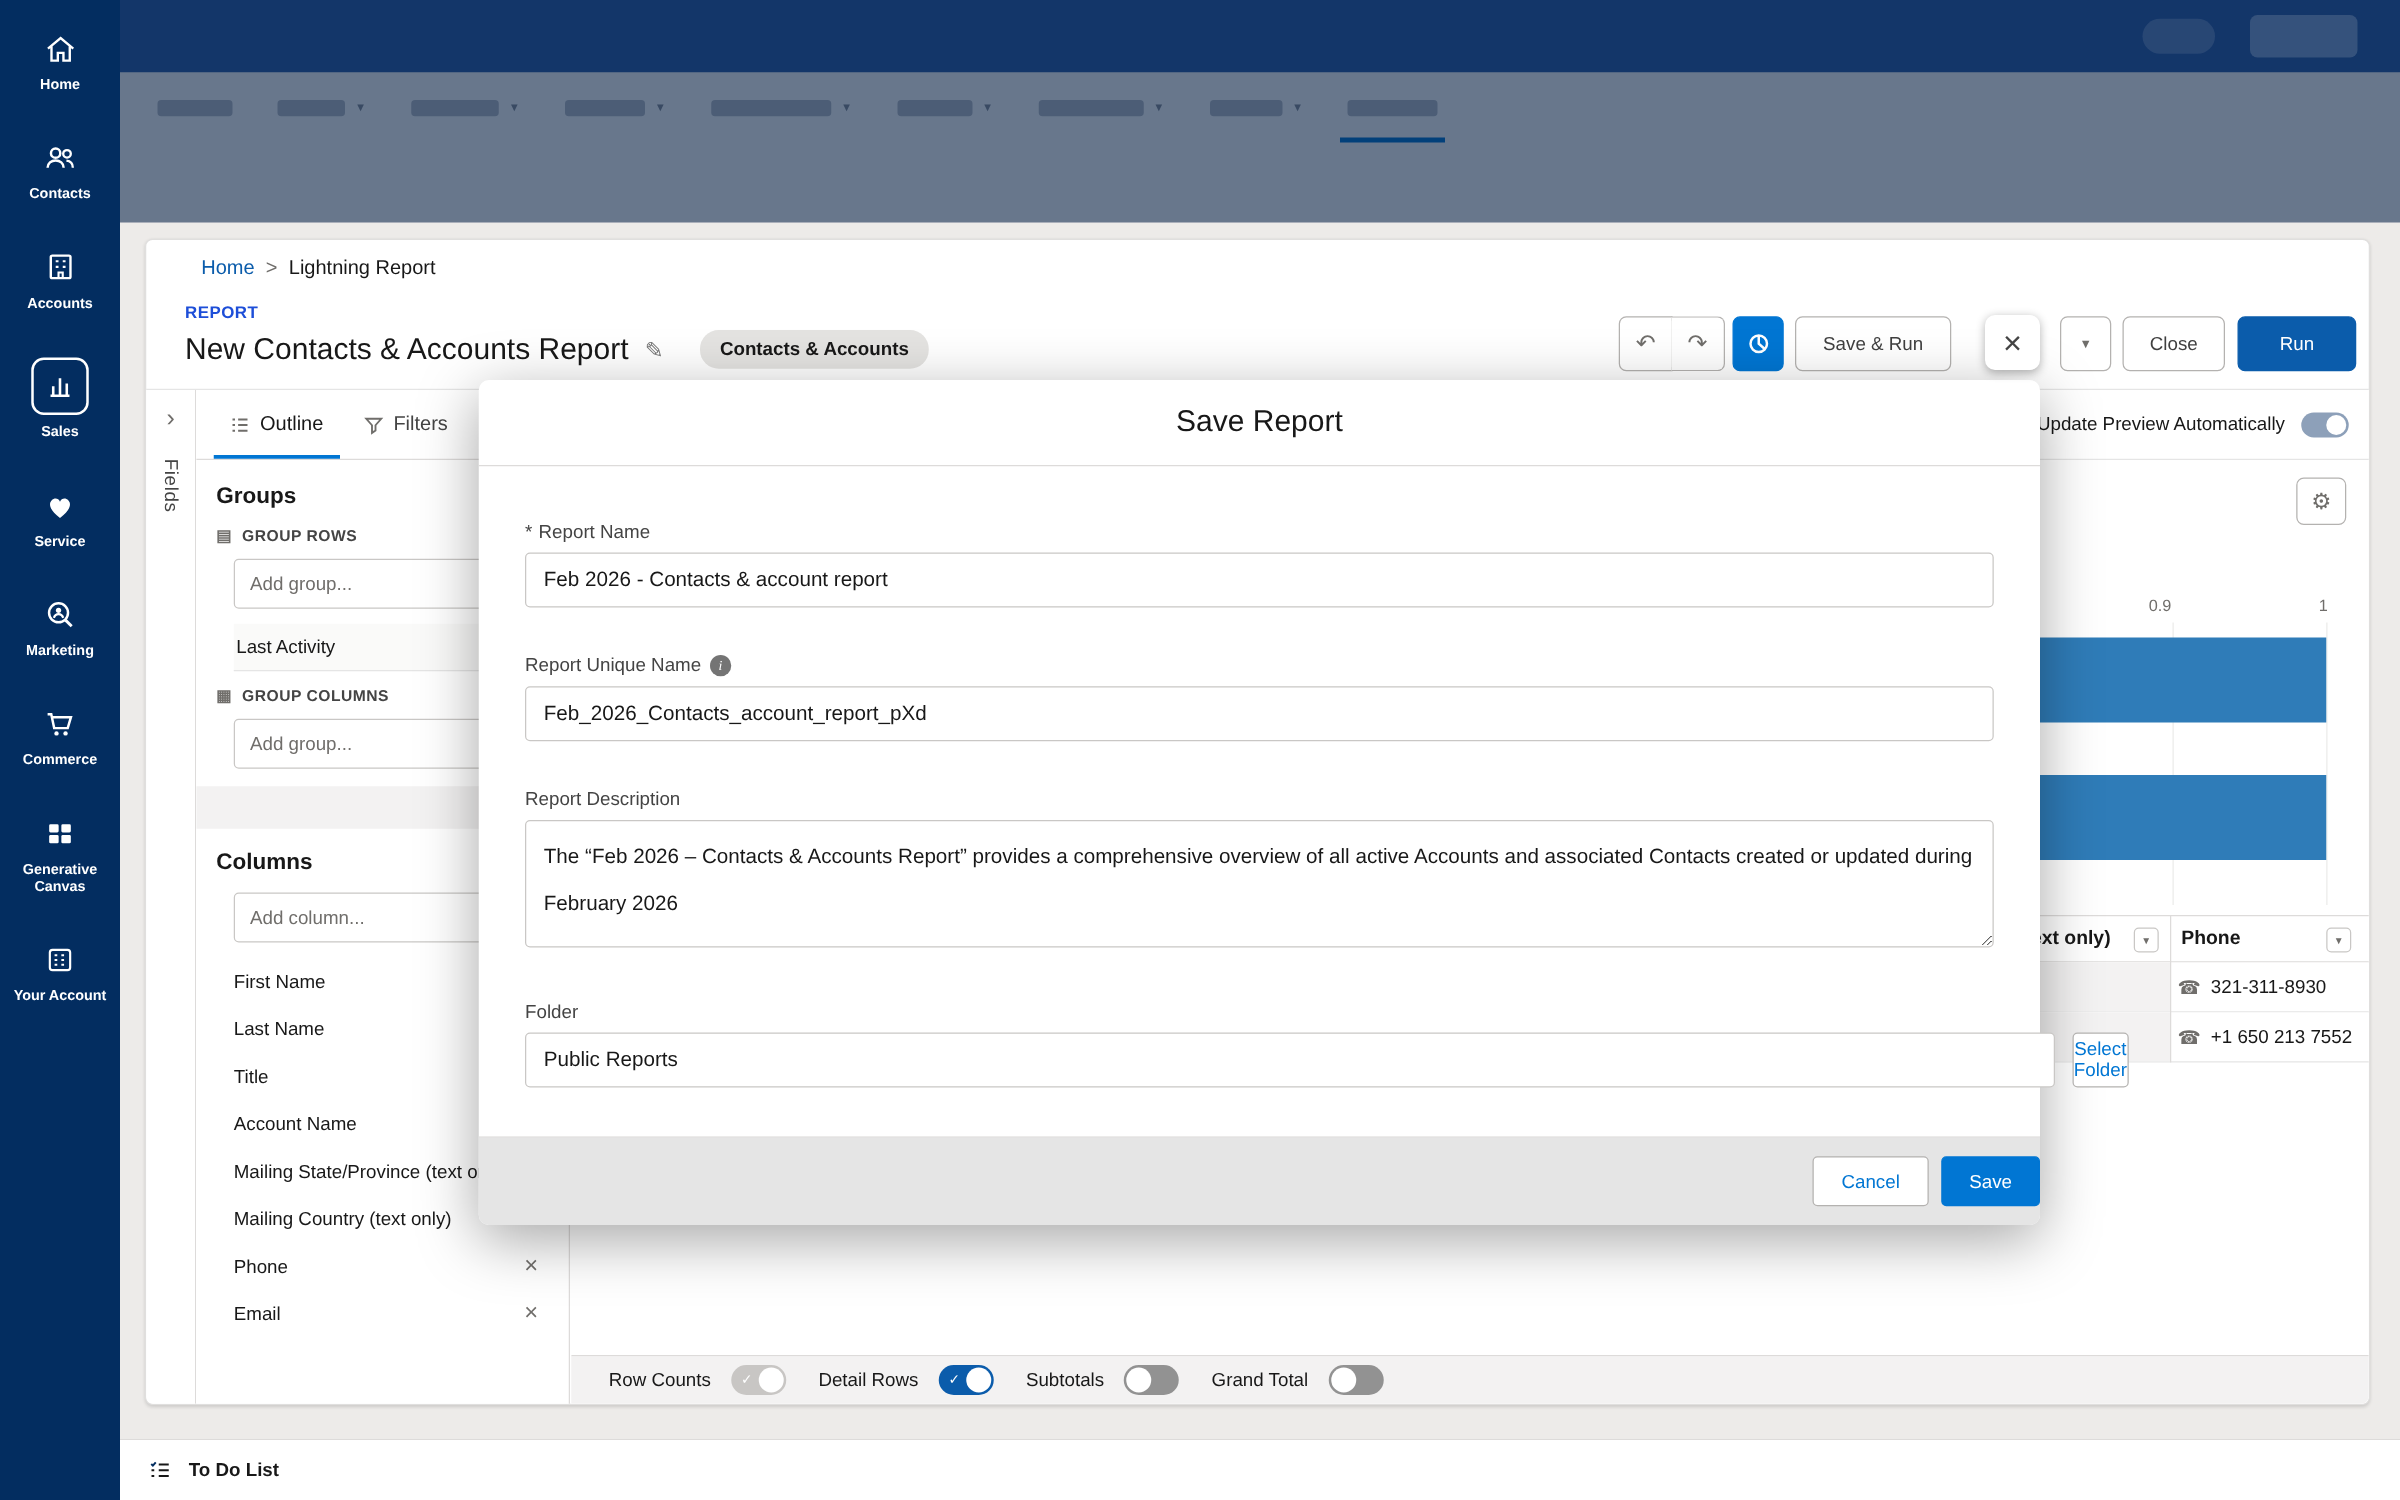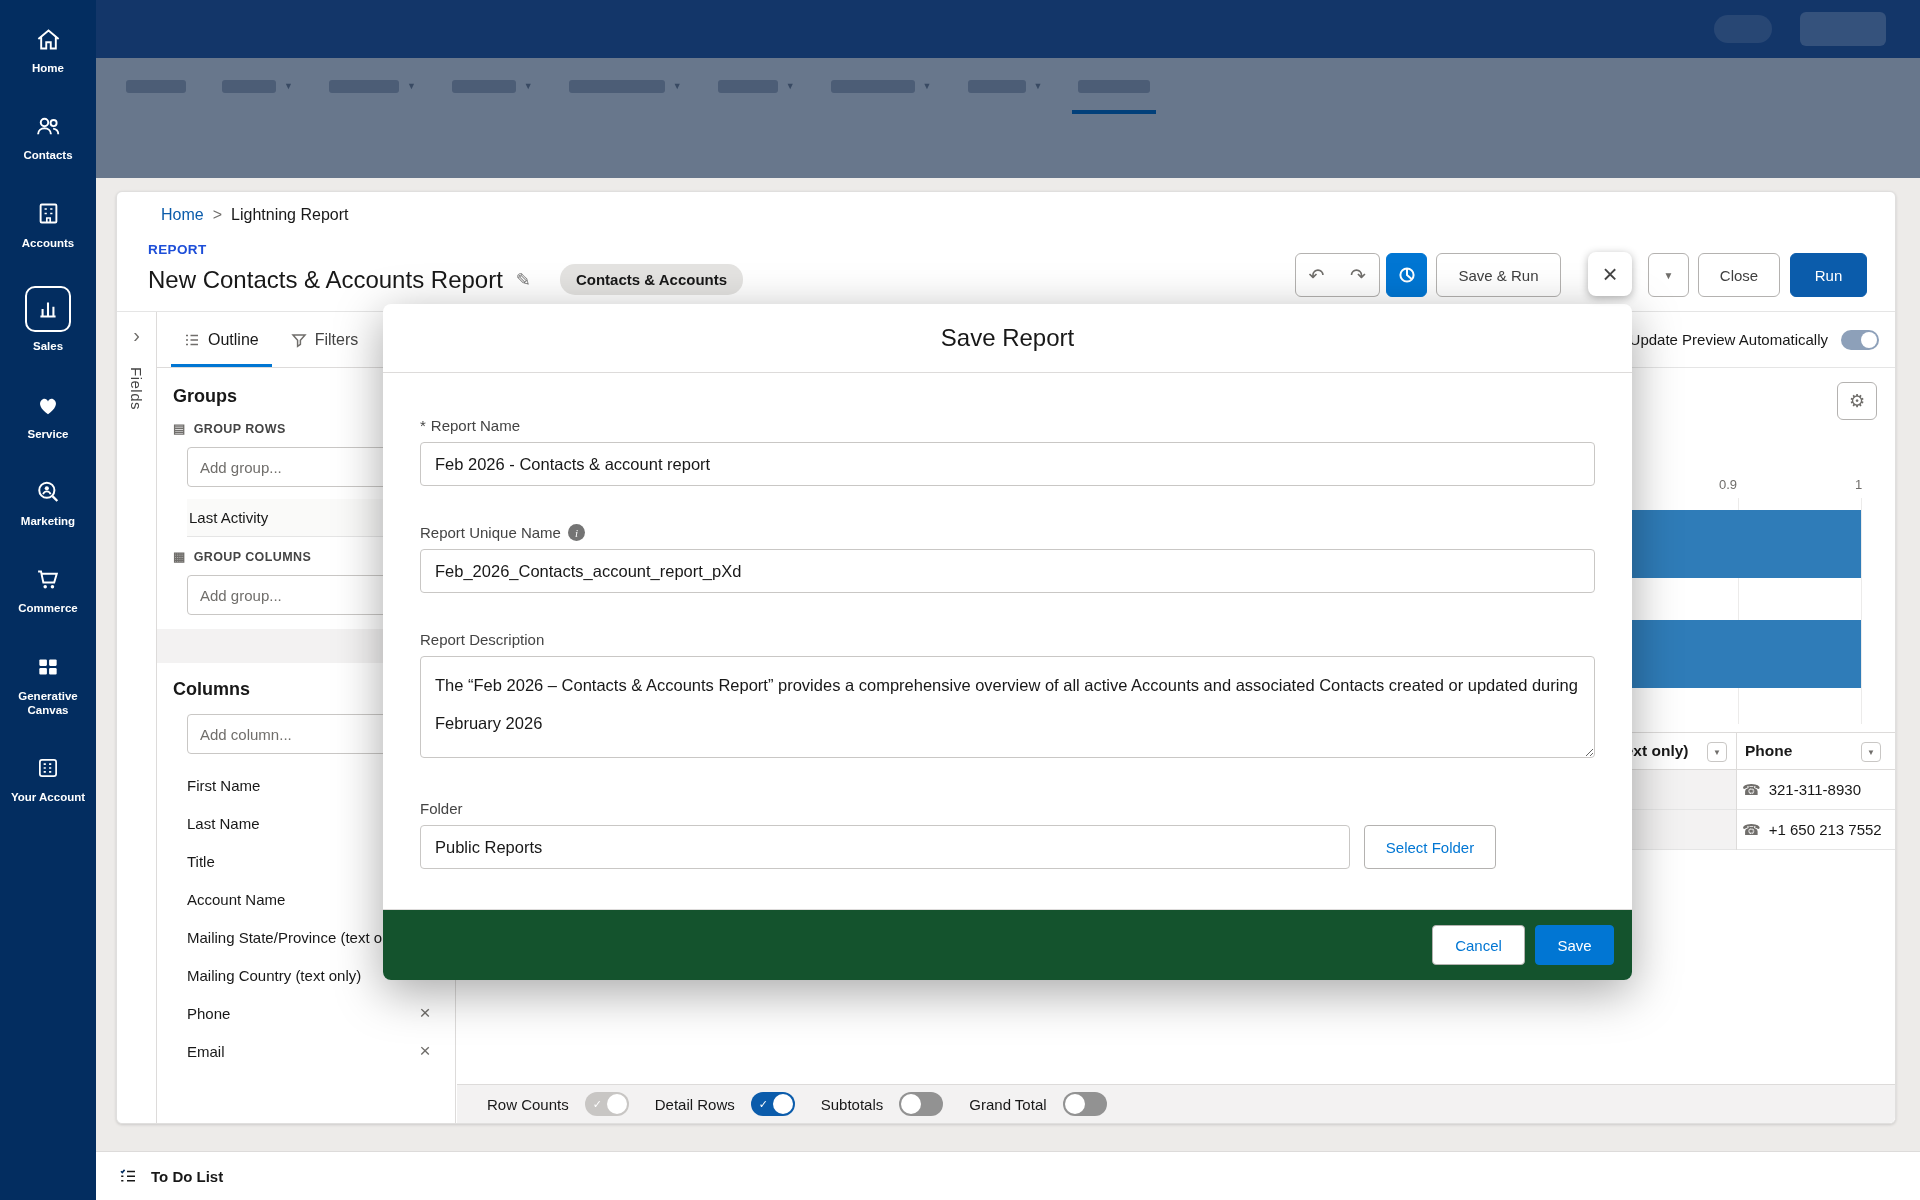--- a/index.html
+++ b/index.html
@@ -47,21 +47,21 @@
   .badge{margin-left:16px;background:#E4E3E1;border-radius:15px;padding:7px 16px;font-size:15px;font-weight:700;color:#181818;}
   .btn-row{position:absolute;top:61px;left:0;right:0;height:44px;}
   .btn{position:absolute;height:44px;border:1px solid #B4B2B0;background:#fff;border-radius:6px;display:flex;align-items:center;justify-content:center;font-size:15px;color:#404040;cursor:pointer;font-family:inherit;}
   .btn.icon-b{color:#706E6B;font-size:19px;}
   .undo-b{left:1178px;width:43px;border-radius:6px 0 0 6px;}
   .redo-b{left:1220px;width:43px;border-radius:0 6px 6px 0;border-left:0;}
   .chart-b{left:1269px;width:41px;background:#0176D3;border-color:#0176D3;}
   .saverun-b{left:1319px;width:125px;}
   .chev-b{left:1531px;width:41px;font-size:10px;color:#706E6B;}
   .close-b{left:1581px;width:82px;}
-  .run-b{left:1673px;width:77px;background:#0B5CAB;border-color:#0B5CAB;color:#fff;}
+  .run-b{left:1673px;width:95px;background:#0B5CAB;border-color:#0B5CAB;color:#fff;}
 
   .card-body{position:absolute;left:0;top:119px;right:0;bottom:0;border-top:1px solid #E5E5E5;}
   .fields-strip{position:absolute;left:0;top:0;bottom:0;width:40px;border-right:1px solid #DDDBDA;background:#fff;border-radius:0 0 0 6px;display:flex;flex-direction:column;align-items:center;padding-top:12px;gap:20px;}
   .strip-chev{font-size:20px;color:#706E6B;cursor:pointer;}
   .strip-lbl{writing-mode:vertical-rl;font-size:15px;color:#444;letter-spacing:.5px;}
 
   .left-panel{position:absolute;left:40px;top:0;bottom:0;width:299px;border-right:1px solid #DDDBDA;background:#fff;overflow:hidden;}
   .panel-tabs{height:56px;border-bottom:1px solid #DDDBDA;display:flex;padding:0 14px;gap:6px;}
   .ptab{display:flex;align-items:center;gap:8px;padding:0 13px;font-size:16px;color:#444;position:relative;cursor:pointer;white-space:nowrap;}
   .ptab.active{color:#181818;}
@@ -122,23 +122,23 @@
   .modal-title{height:69px;display:flex;align-items:center;justify-content:center;font-size:24px;color:#181818;border-bottom:1px solid #DDDBDA;}
   .modal-body{padding:0 37px;}
   .m-field{margin-top:38px;}
   .m-field.first{margin-top:44px;}
   .m-label{font-size:15px;color:#444;margin-bottom:8px;display:flex;align-items:center;gap:7px;}
   .req{margin-right:-2px;}
   .info-icon{width:17px;height:17px;border-radius:50%;background:#747474;color:#fff;font-size:11px;font-style:italic;font-family:"Liberation Serif",serif;display:inline-flex;align-items:center;justify-content:center;cursor:pointer;}
   .m-input{width:100%;height:44px;border:1px solid #C9C7C5;border-radius:4px;padding:0 14px;font-size:16.5px;color:#181818;font-family:inherit;}
   .m-textarea{width:100%;height:102px;border:1px solid #C9C7C5;border-radius:4px;padding:9px 14px;font-size:16.5px;line-height:38px;color:#181818;font-family:inherit;resize:vertical;}
   .folder-row{display:flex;gap:14px;align-items:center;}
-  .folder-row .m-input{width:930px;flex:none;}
+  .folder-row .m-input{width:1224px;flex:none;}
   .select-folder{width:132px;height:44px;border:1px solid #B4B2B0;border-radius:4px;background:#fff;color:#0176D3;font-size:15px;font-family:inherit;cursor:pointer;}
-  .modal-footer{position:absolute;left:0;right:0;bottom:0;height:71px;background:#14532d;border-top:1px solid #DDDBDA;border-radius:0 0 8px 8px;display:flex;align-items:center;justify-content:flex-end;gap:10px;padding-right:18px;}
+  .modal-footer{position:absolute;left:0;right:0;bottom:0;height:71px;background:#e5e5e5;border-top:1px solid #DDDBDA;border-radius:0 0 8px 8px;display:flex;align-items:center;justify-content:flex-end;gap:10px;}
   .m-btn{height:40px;border-radius:4px;font-size:15px;display:flex;align-items:center;justify-content:center;cursor:pointer;font-family:inherit;}
   .cancel-b{width:93px;border:1px solid #B4B2B0;background:#fff;color:#0176D3;}
   .save-b{width:79px;border:1px solid #0176D3;background:#0176D3;color:#fff;}
 
   
   .todo-bar{position:absolute;left:96px;right:0;bottom:0;height:49px;background:#fff;border-top:1px solid #DDDBDA;display:flex;align-items:center;gap:13px;padding-left:22px;z-index:5;}
   .todo-lbl{font-size:15px;font-weight:700;color:#181818;}
 </style>
 </head>
 <body>

